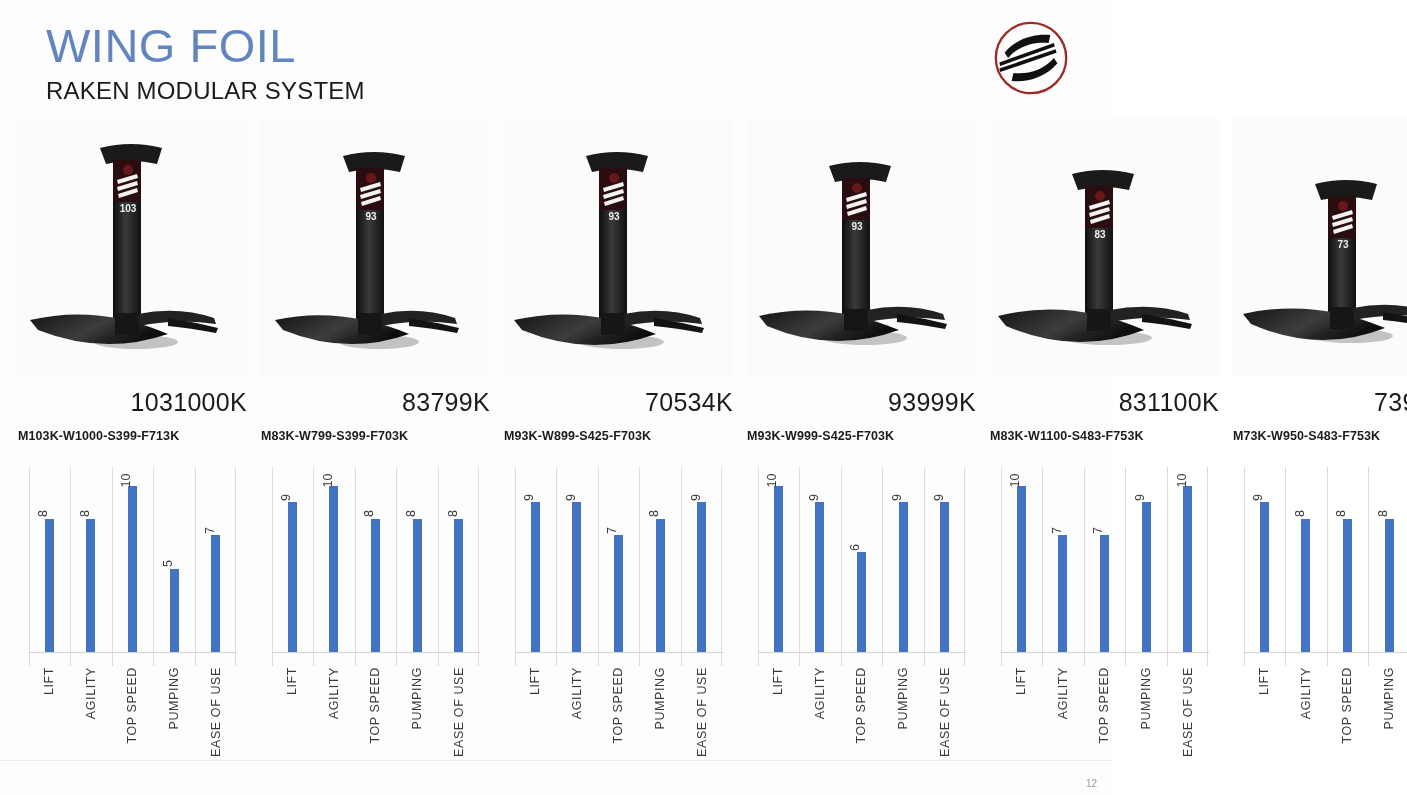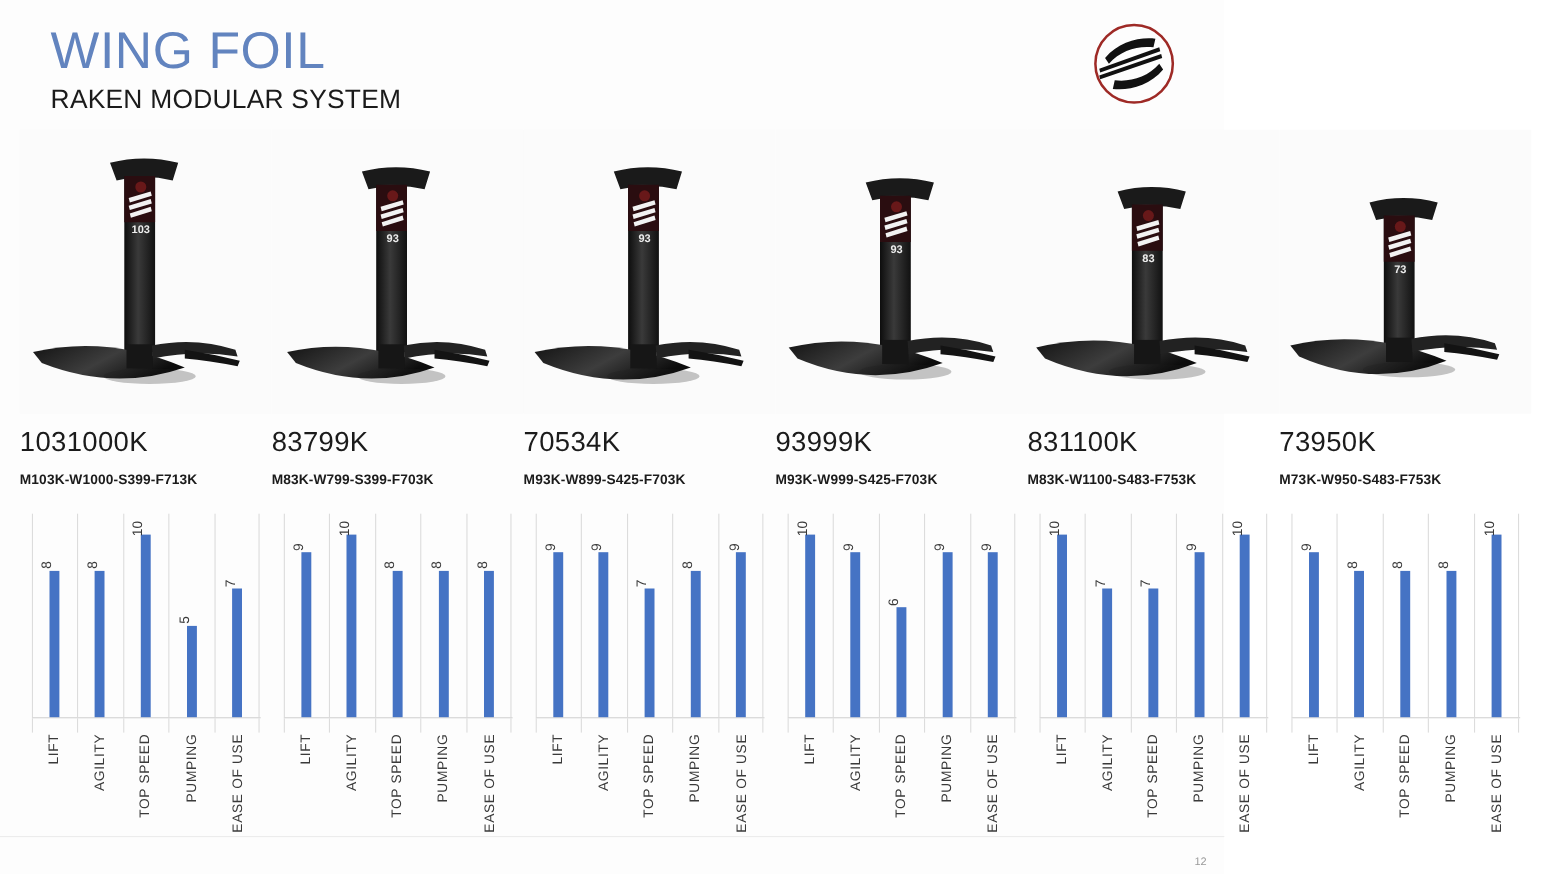--- a/index.html
+++ b/index.html
@@ -53,37 +53,37 @@
   }
 
   
   #products {
     position: absolute;
     left: 18px;
     top: 118px;
     width: 1374px;
     height: 640px;
     display: flex;
-    gap: 0px;
+    gap: 14px;
   }
   .product-col {
     width: 229px;
     position: relative;
   }
 
   .photo-box {
     position: relative;
     height: 258px;
     width: 100%;
     background: #fbfbfb;
     overflow: hidden;
   }
 
   .product-name {
-    text-align: left;
+    text-align: right;
     font-size: 25px;
     color: #1b1b1b;
     font-weight: 400;
     letter-spacing: 0.3px;
     margin-top: 12px;
     white-space: nowrap;
   }
   .product-code {
     text-align: left;
     font-size: 12.5px;

